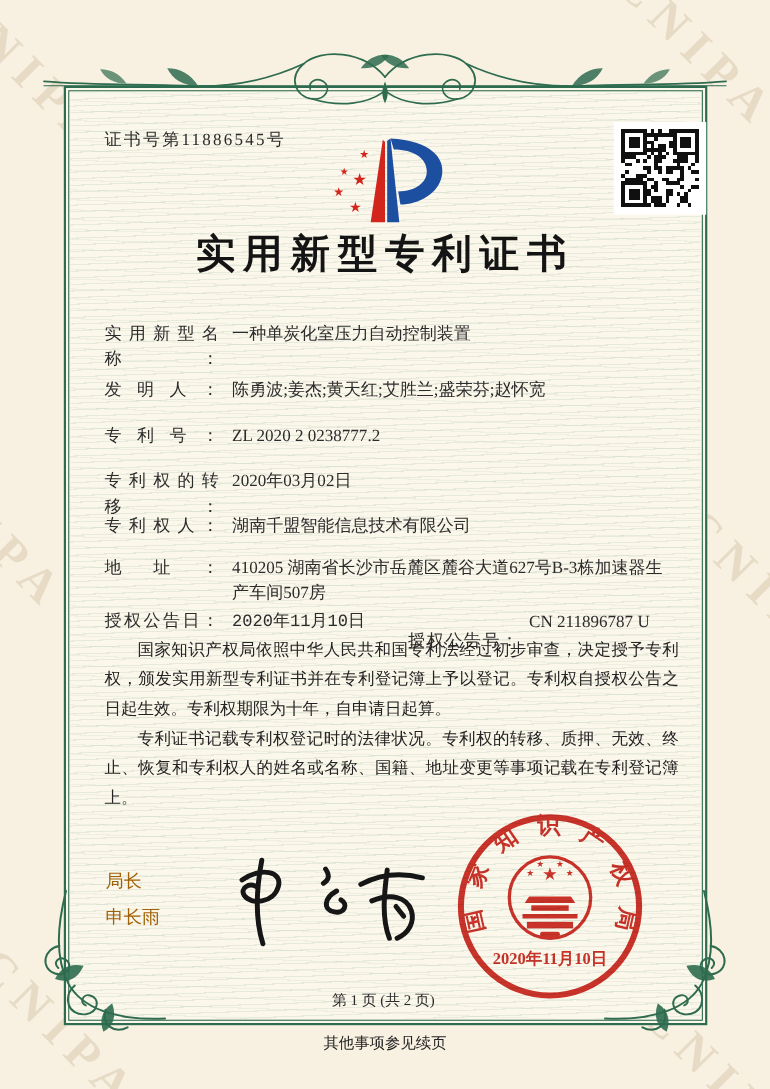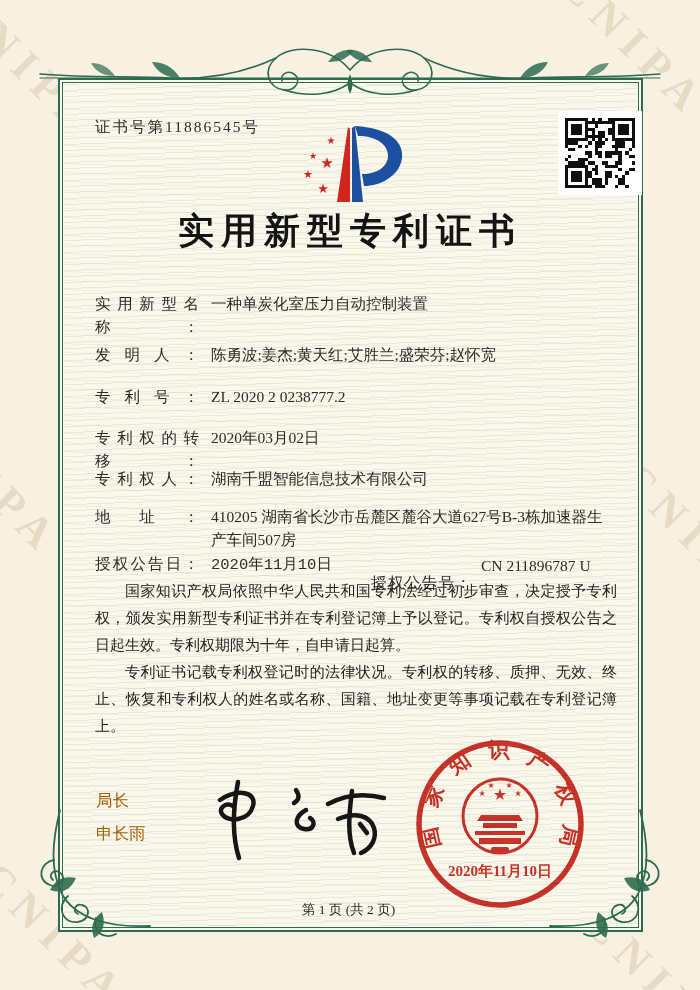--- a/index.html
+++ b/index.html
@@ -215,15 +215,16 @@
         <path d="M65,85 h46 l-4,-6 h-38 z"></path>
         <rect x="71" y="87" width="34" height="5"></rect>
         <path d="M63,95 h50 v4 h-50 z"></path>
         <rect x="67" y="102" width="42" height="6"></rect>
         <rect x="79" y="111" width="18" height="5" rx="2"></rect>
       </g>
       <text x="88" y="140" text-anchor="middle" font-size="15" font-weight="bold" fill="#c8241c">2020年11月10日</text>
     </svg>
 
     <div class="pageno">第 1 页 (共 2 页)</div>
+    <div class="note">其他事项参见续页</div>
 
   </div>
 </div>
 
 </body></html>

